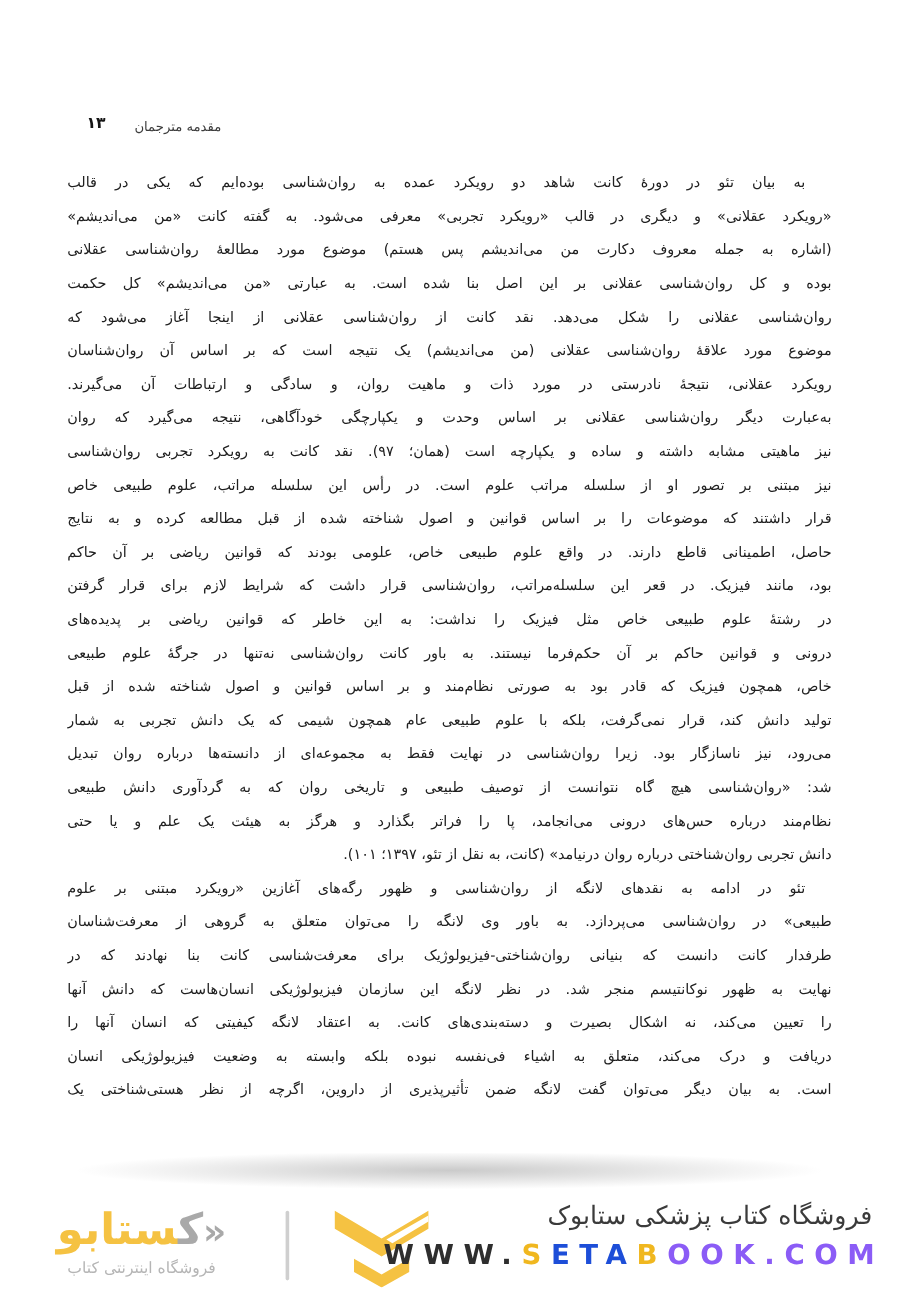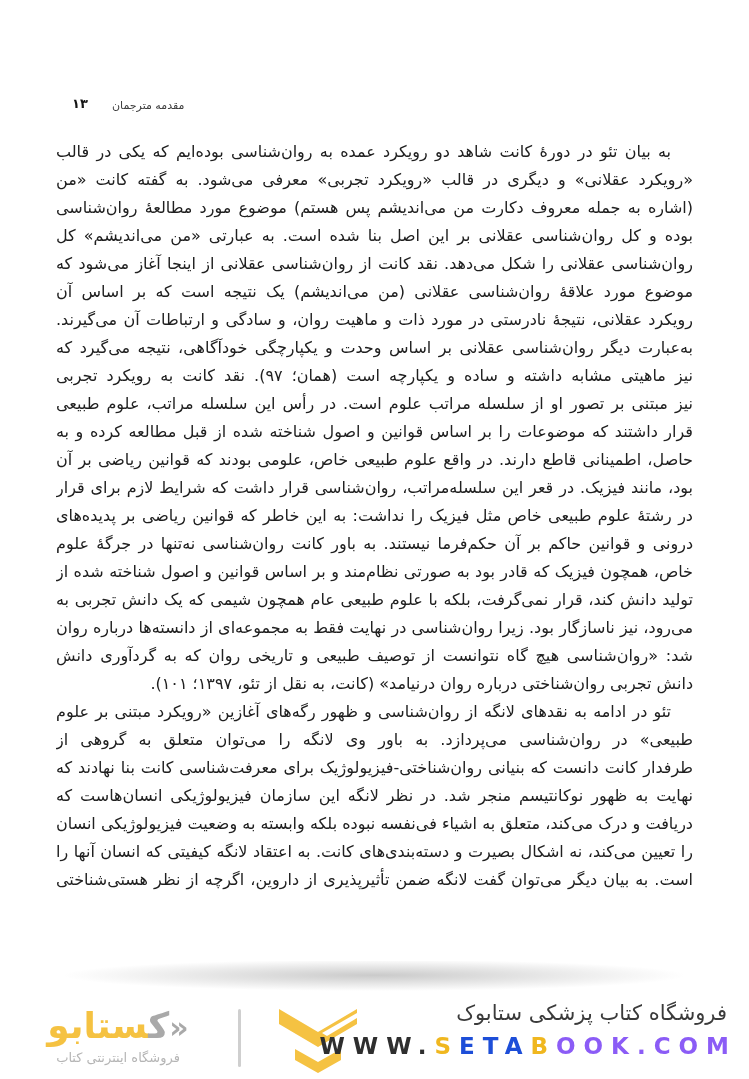--- a/index.html
+++ b/index.html
@@ -25,21 +25,21 @@
     font-family: "DejaVu Sans", sans-serif;
   }
 
   
   .body {
     position: absolute; top: 138px; left: 56px; width: 637px;
   }
   .line {
     direction: rtl;
     height: 28px; line-height: 28px;
-    font-size: 16px; color: #202020;
+    font-size: 12px; color: #202020;
     text-align: justify;
     text-align-last: justify;
     overflow: hidden;
     font-family: "DejaVu Sans", sans-serif;
   }
   .line.indent { padding-right: 22px; }
   .line.last { text-align-last: right; }
 
   
   .page-shadow {
@@ -113,27 +113,28 @@
       <div class="line">نیز مبتنی بر تصور او از سلسله مراتب علوم است. در رأس این سلسله مراتب، علوم طبیعی خاص</div>
       <div class="line">قرار داشتند که موضوعات را بر اساس قوانین و اصول شناخته شده از قبل مطالعه کرده و به نتایج</div>
       <div class="line">حاصل، اطمینانی قاطع دارند. در واقع علوم طبیعی خاص، علومی بودند که قوانین ریاضی بر آن حاکم</div>
       <div class="line">بود، مانند فیزیک. در قعر این سلسله‌مراتب، روان‌شناسی قرار داشت که شرایط لازم برای قرار گرفتن</div>
       <div class="line">در رشتهٔ علوم طبیعی خاص مثل فیزیک را نداشت: به این خاطر که قوانین ریاضی بر پدیده‌های</div>
       <div class="line">درونی و قوانین حاکم بر آن حکم‌فرما نیستند. به باور کانت روان‌شناسی نه‌تنها در جرگهٔ علوم طبیعی</div>
       <div class="line">خاص، همچون فیزیک که قادر بود به صورتی نظام‌مند و بر اساس قوانین و اصول شناخته شده از قبل</div>
       <div class="line">تولید دانش کند، قرار نمی‌گرفت، بلکه با علوم طبیعی عام همچون شیمی که یک دانش تجربی به شمار</div>
       <div class="line">می‌رود، نیز ناسازگار بود. زیرا روان‌شناسی در نهایت فقط به مجموعه‌ای از دانسته‌ها درباره روان تبدیل</div>
       <div class="line">شد: «روان‌شناسی هیچ گاه نتوانست از توصیف طبیعی و تاریخی روان که به گردآوری دانش طبیعی</div>
+      <div class="line">نظام‌مند درباره حس‌های درونی می‌انجامد، پا را فراتر بگذارد و هرگز به هیئت یک علم و یا حتی</div>
       <div class="line last">دانش تجربی روان‌شناختی درباره روان درنیامد» (کانت، به نقل از تئو، ۱۳۹۷؛ ۱۰۱).</div>
       <div class="line indent">تئو در ادامه به نقدهای لانگه از روان‌شناسی و ظهور رگه‌های آغازین «رویکرد مبتنی بر علوم</div>
       <div class="line">طبیعی» در روان‌شناسی می‌پردازد. به باور وی لانگه را می‌توان متعلق به گروهی از معرفت‌شناسان</div>
       <div class="line">طرفدار کانت دانست که بنیانی روان‌شناختی-فیزیولوژیک برای معرفت‌شناسی کانت بنا نهادند که در</div>
       <div class="line">نهایت به ظهور نوکانتیسم منجر شد. در نظر لانگه این سازمان فیزیولوژیکی انسان‌هاست که دانش آنها</div>
+      <div class="line">را تعیین می‌کند، نه اشکال بصیرت و دسته‌بندی‌های کانت. به اعتقاد لانگه کیفیتی که انسان آنها را</div>
       <div class="line">دریافت و درک می‌کند، متعلق به اشیاء فی‌نفسه نبوده بلکه وابسته به وضعیت فیزیولوژیکی انسان</div>
-      <div class="line">را تعیین می‌کند، نه اشکال بصیرت و دسته‌بندی‌های کانت. به اعتقاد لانگه کیفیتی که انسان آنها را</div>
       <div class="line">است. به بیان دیگر می‌توان گفت لانگه ضمن تأثیرپذیری از داروین، اگرچه از نظر هستی‌شناختی یک</div>
     </div>
 
   <div class="page-shadow"></div>
 
   <div class="footer">
 
     <div class="logo">
       <div class="wordmark-wrap">
         <div class="wordmark"><span class="wm-mark">«</span><span class="wm-g">ک</span><span class="wm-y">ستابو</span></div>

